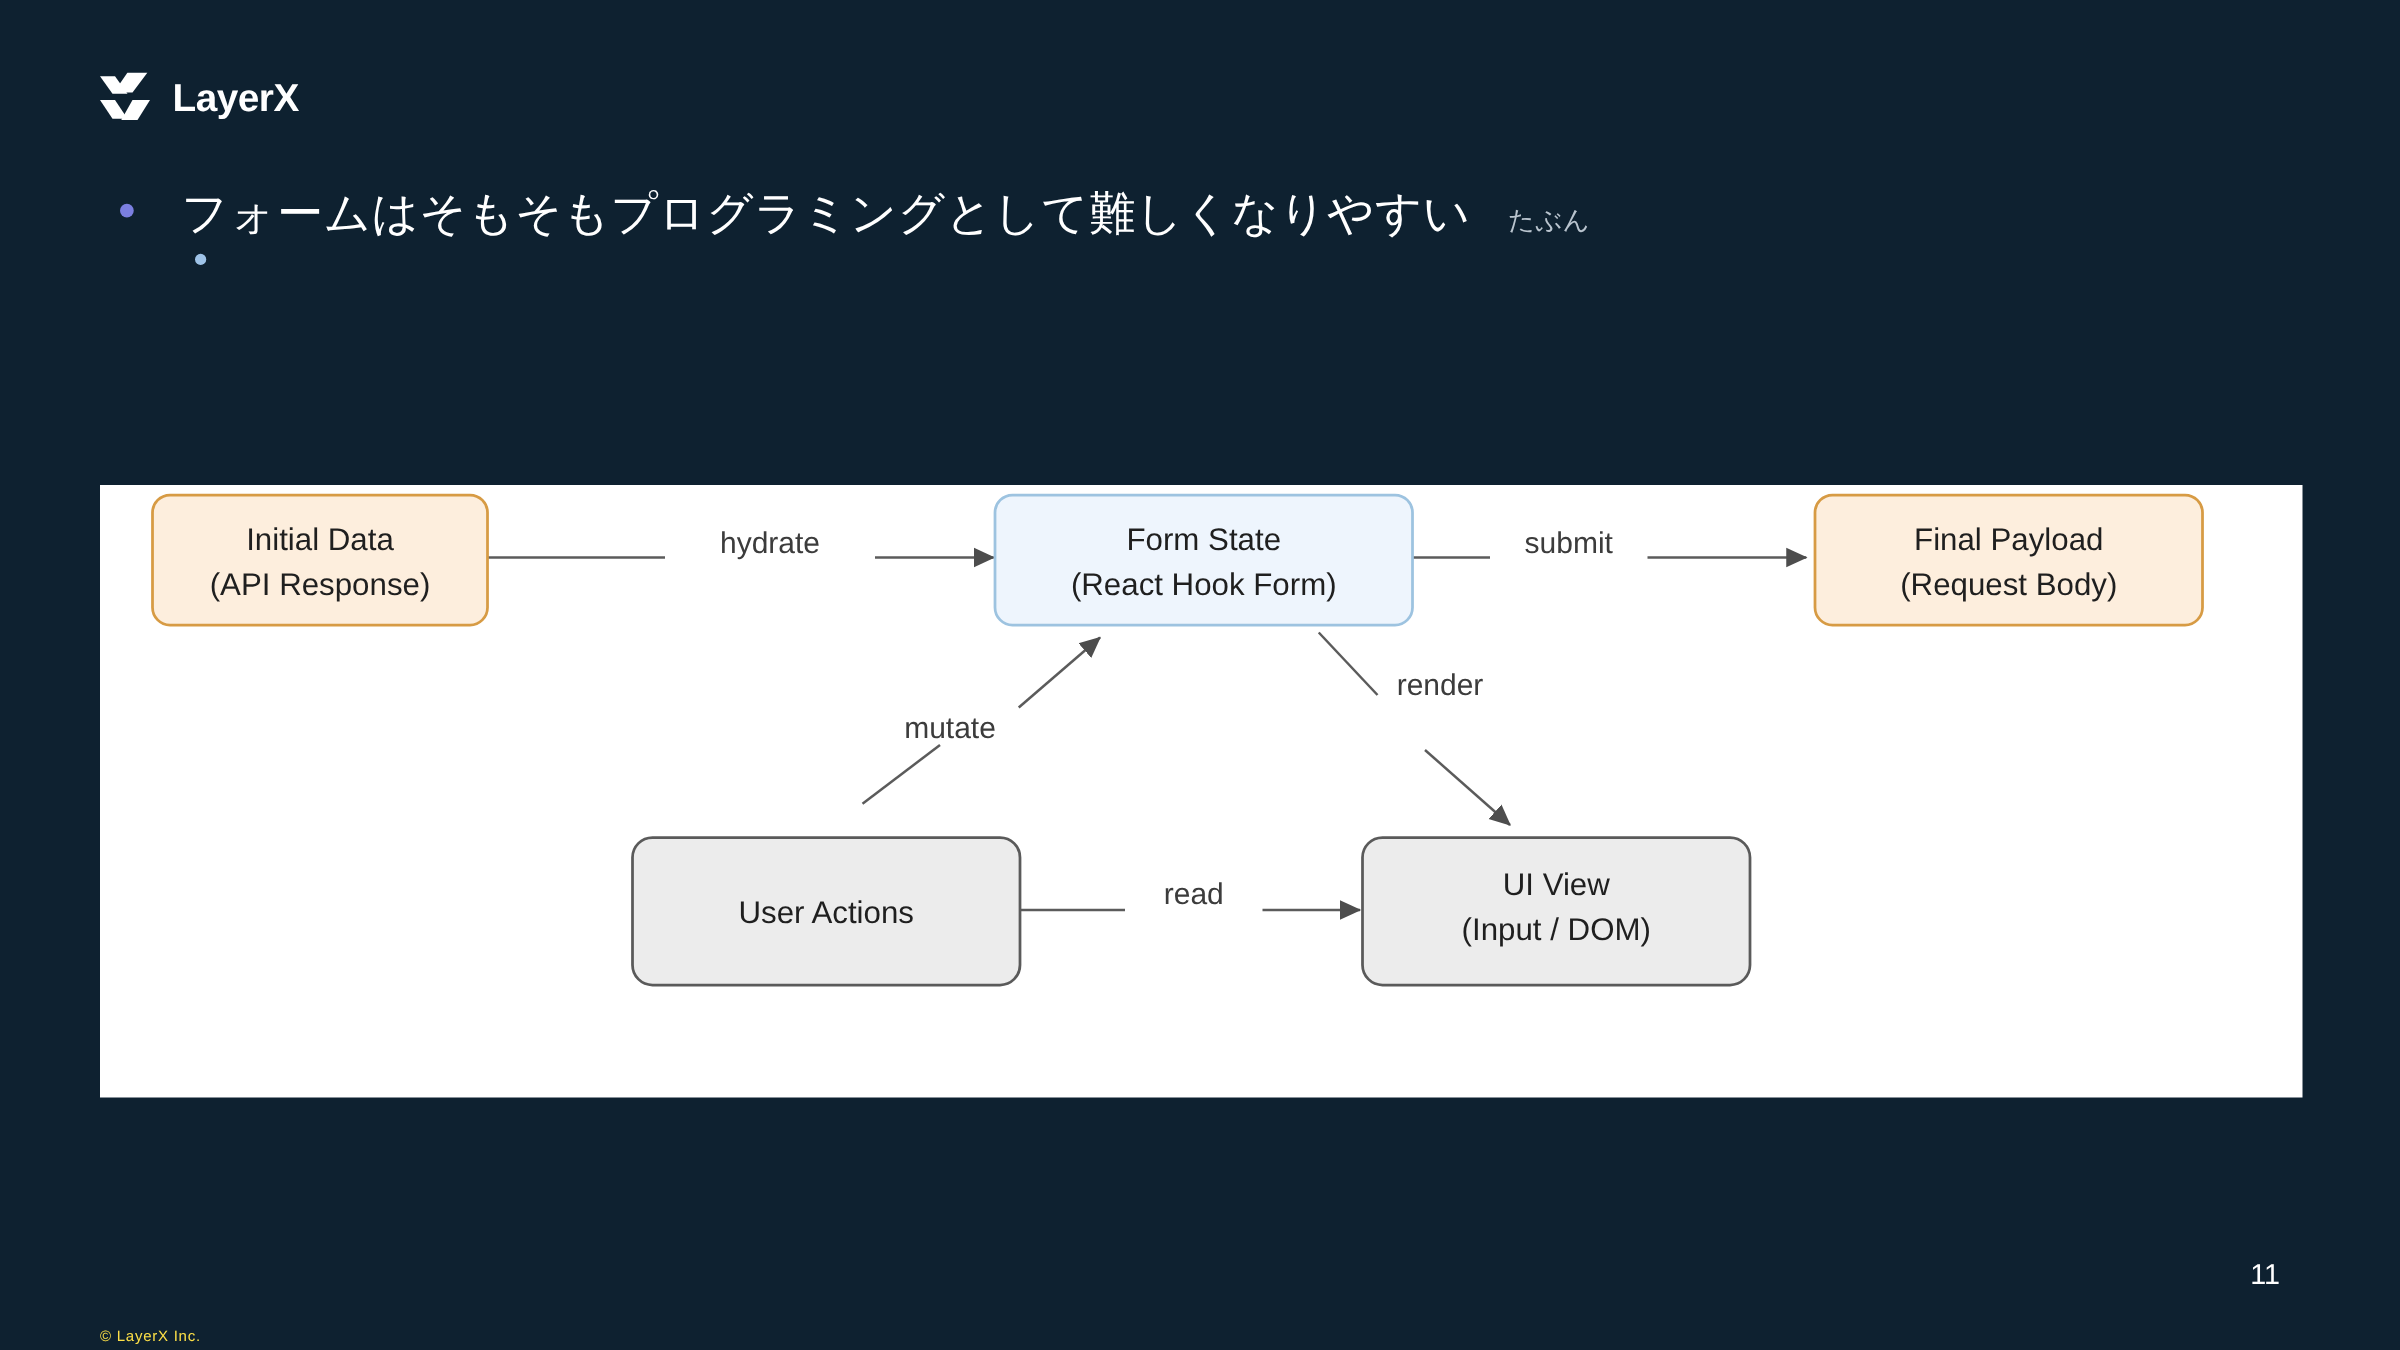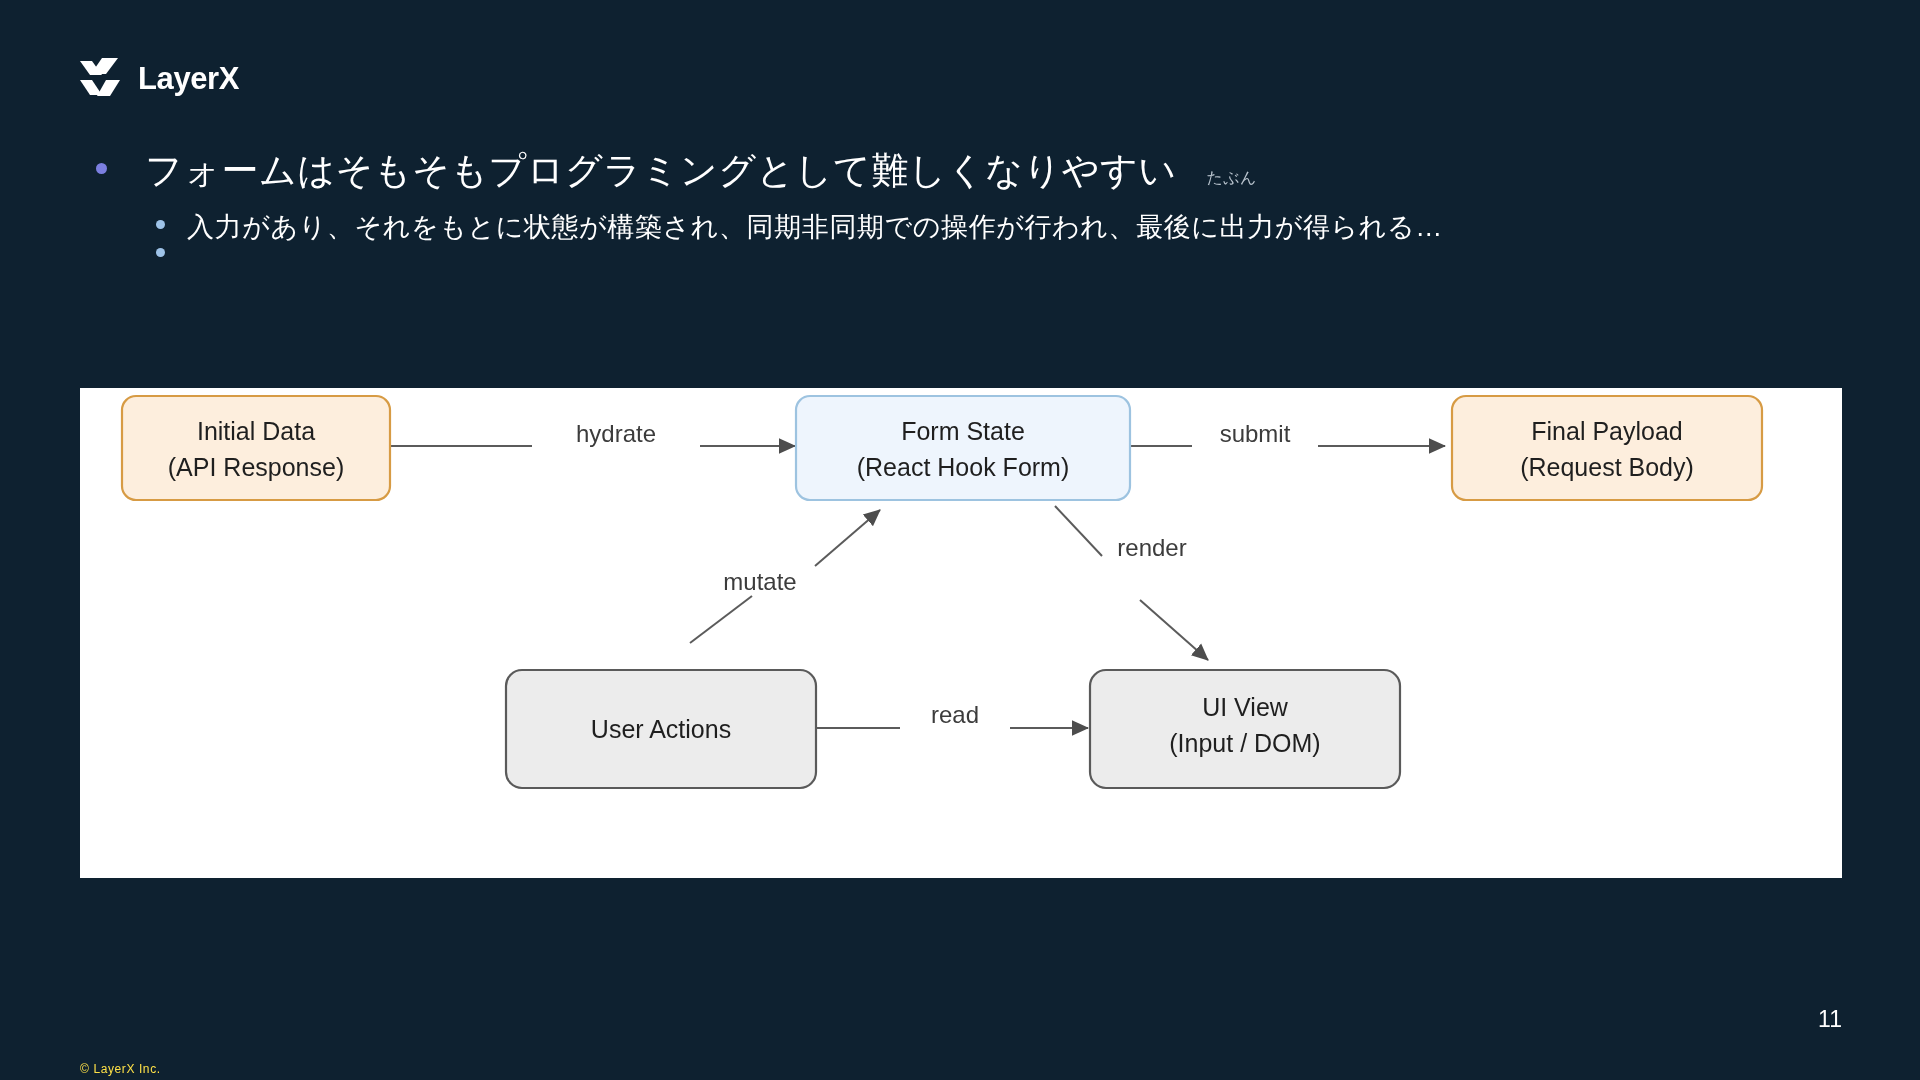--- a/index.html
+++ b/index.html
@@ -61,21 +61,21 @@
   }
   .b1-text {
     color: #ffffff;
     font-size: 37px;
     line-height: 1.25;
     letter-spacing: 0.4px;
     white-space: nowrap;
   }
   .b1-note {
     color: #b9c4ce;
-    font-size: 16px;
+    font-size: 21px;
     letter-spacing: 0.4px;
     margin-left: 14px;
   }
   .sub-list {
     margin-top: 16px;
     margin-left: 60px;
   }
   .b2-row {
     display: flex;
     align-items: baseline;
@@ -130,21 +130,21 @@
   .footer-copy {
     position: absolute;
     left: 80px;
     top: 1062px;
     color: #fde047;
     font-size: 12px;
     letter-spacing: 0.6px;
   }
   .footer-page {
     position: absolute;
-    right: 78px;
+    right: 96px;
     top: 1006px;
     color: #ffffff;
     font-size: 23px;
   }
 </style>
 </head>
 <body>
 
 <div class="logo-wrap">
   <svg class="logo-mark" viewBox="0 0 44 40">
@@ -161,24 +161,20 @@
 <div class="bullets">
   <div class="b1-row">
     <span class="dot-lg"></span>
     <span class="b1-text">フォームはそもそもプログラミングとして難しくなりやすい</span>
     <span class="b1-note">たぶん</span>
   </div>
 
   <div class="sub-list">
     <div class="b2-row">
       <span class="dot-sm"></span>
-      <span class="b2-text">入力があり、それをもとに状態が構築され、同期非同期での操作が行われ、最後に出力が得られる…</span>
-    </div>
-    <div class="b2-row">
-      <span class="dot-sm"></span>
     </div>
   </div>
 </div>
 
 <div class="diagram-panel">
   <svg class="diagram-svg" viewBox="0 0 1762 490" preserveAspectRatio="none">
     <defs>
       <marker id="arrow" markerWidth="9" markerHeight="9" refX="8" refY="4.5" orient="auto" markerUnits="strokeWidth">
         <path d="M0,0.6 L8.5,4.5 L0,8.4 z" fill="#4d4d4d"></path>
       </marker>

